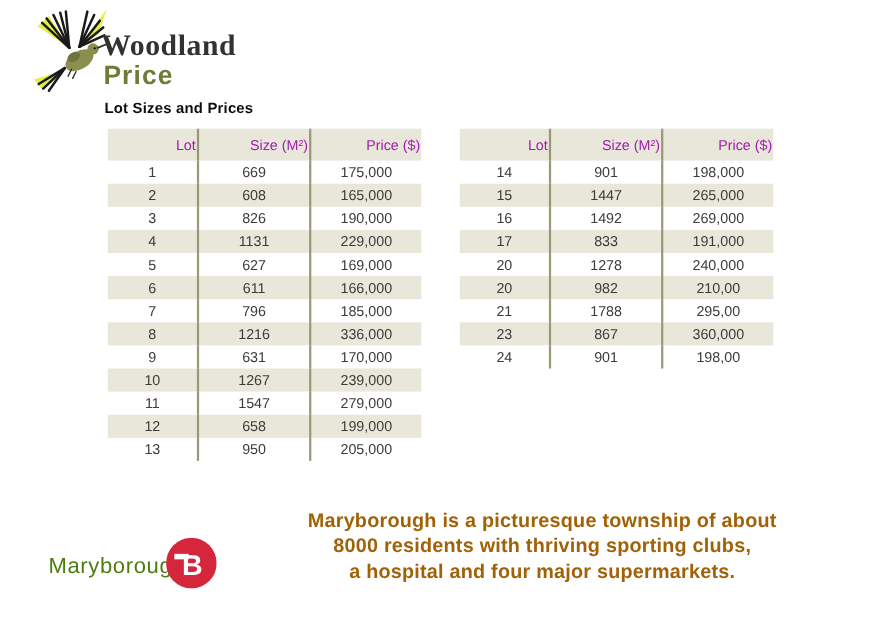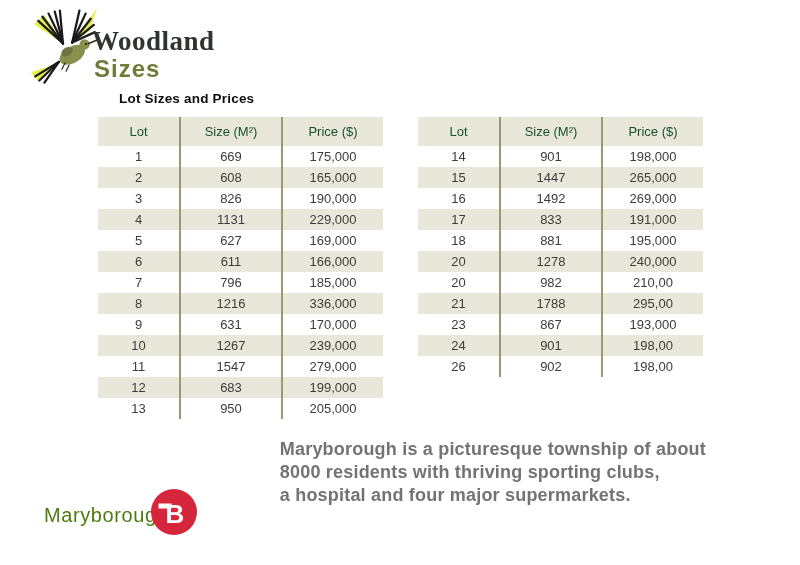--- a/index.html
+++ b/index.html
@@ -16,53 +16,53 @@
     position:absolute;left:92px;top:26px;
     font-family:"Liberation Serif", serif;
     font-weight:700;font-size:27px;color:#2f3430;letter-spacing:.5px;
   }
   .brand-suffix{
     position:absolute;left:94px;top:55px;
     font-weight:700;font-size:24px;color:#6e7c38;letter-spacing:1px;
   }
   .section-title{
     position:absolute;left:95px;top:91px;
-    font-weight:700;font-size:13.5px;color:#0d0d0d;letter-spacing:.2px;margin-left:24px;
+    font-weight:700;font-size:13.5px;color:#0d0d0d;letter-spacing:.2px;
   }
   
   .price-table{
     position:absolute;top:117px;
     width:285px;border-collapse:collapse;table-layout:fixed;
     font-size:13px;color:#3c3c3c;
   }
   .price-table.left{left:98px;}
   .price-table.right{left:418px;}
   .price-table col:nth-child(1){width:82px;}
   .price-table col:nth-child(2){width:102px;}
   .price-table col:nth-child(3){width:101px;}
   .price-table th{
     height:27px;background:#e9e6da;font-weight:500;
-    font-size:13px;color:#14532d;text-align:center;
+    font-size:13px;color:#a21caf;text-align:right;
   }
   .price-table td{height:21px;text-align:center;padding:0;}
   .price-table tbody tr:nth-child(even) td{background:#e9e6da;}
   .price-table th:nth-child(2),.price-table th:nth-child(3),
   .price-table td:nth-child(2),.price-table td:nth-child(3){
     border-left:2px solid #969972;
   }
   
   .partner-name{
     position:absolute;left:44px;top:504px;
     font-size:20px;color:#4d7c0f;letter-spacing:.6px;
   }
   .partner-badge{position:absolute;left:151px;top:489px;width:46px;height:46px;}
   .tagline{
-    position:absolute;right:94px;top:438px;
-    text-align:left;font-weight:700;font-size:18px;line-height:23px;
-    color:#737373;letter-spacing:.2px;
+    position:absolute;right:94px;top:462px;
+    text-align:center;font-weight:700;font-size:18px;line-height:23px;
+    color:#a16207;letter-spacing:.2px;
   }
   .cutoff-remnant{
     position:absolute;left:255px;top:557px;width:465px;height:6px;
     background:repeating-linear-gradient(90deg,
       rgba(140,140,130,0.14) 0 16px, transparent 16px 30px,
       rgba(140,140,130,0.10) 30px 52px, transparent 52px 74px);
     border-radius:2px;
   }
 </style>
 </head>
@@ -99,21 +99,21 @@
     </g>
 
     <ellipse cx="43" cy="47" rx="13.5" ry="8" fill="#8b8f4e" transform="rotate(-30 43 47)"></ellipse>
     <ellipse cx="38" cy="44" rx="6" ry="4" fill="#6f7340" transform="rotate(-30 38 44)"></ellipse>
     <circle cx="55" cy="37" r="5" fill="#8b8f4e"></circle>
     <path d="M59 36 L69 32" stroke="#2e2e22" stroke-width="1.6" stroke-linecap="round"></path>
     <circle cx="56.5" cy="36.5" r="1" fill="#111"></circle>
     <path d="M36 55 L33 61 M40 57 L37 63" stroke="#2e2e22" stroke-width="1.2" stroke-linecap="round"></path>
   </svg>
   <div class="brand-name">Woodland</div>
-  <div class="brand-suffix">Sizes</div>
+  <div class="brand-suffix">Price</div>
 
   <div class="section-title">Lot Sizes and Prices</div>
 
   <table class="price-table left">
     <colgroup>
         <col>
         <col>
         <col>
       </colgroup>
     <thead>
@@ -174,21 +174,21 @@
           <td>1267</td>
           <td>239,000</td>
         </tr>
         <tr>
           <td>11</td>
           <td>1547</td>
           <td>279,000</td>
         </tr>
         <tr>
           <td>12</td>
-          <td>683</td>
+          <td>658</td>
           <td>199,000</td>
         </tr>
         <tr>
           <td>13</td>
           <td>950</td>
           <td>205,000</td>
         </tr>
       </tbody>
   </table>
 
@@ -220,52 +220,42 @@
           <td>16</td>
           <td>1492</td>
           <td>269,000</td>
         </tr>
         <tr>
           <td>17</td>
           <td>833</td>
           <td>191,000</td>
         </tr>
         <tr>
-          <td>18</td>
-          <td>881</td>
-          <td>195,000</td>
-        </tr>
-        <tr>
           <td>20</td>
           <td>1278</td>
           <td>240,000</td>
         </tr>
         <tr>
           <td>20</td>
           <td>982</td>
           <td>210,00</td>
         </tr>
         <tr>
           <td>21</td>
           <td>1788</td>
           <td>295,00</td>
         </tr>
         <tr>
           <td>23</td>
           <td>867</td>
-          <td>193,000</td>
+          <td>360,000</td>
         </tr>
         <tr>
           <td>24</td>
           <td>901</td>
-          <td>198,00</td>
-        </tr>
-        <tr>
-          <td>26</td>
-          <td>902</td>
           <td>198,00</td>
         </tr>
       </tbody>
   </table>
 
   <div class="partner-name">Maryborough</div>
   <svg class="partner-badge" viewBox="0 0 46 46" aria-hidden="true">
     <circle cx="23" cy="23" r="23" fill="#d5263c"></circle>
     <rect x="7.5" y="14.5" width="13" height="5" fill="#ffffff"></rect>
     <text x="14.5" y="33.5" font-size="26" font-weight="bold" fill="#ffffff" font-family="&quot;Liberation Sans&quot;, sans-serif">B</text>

